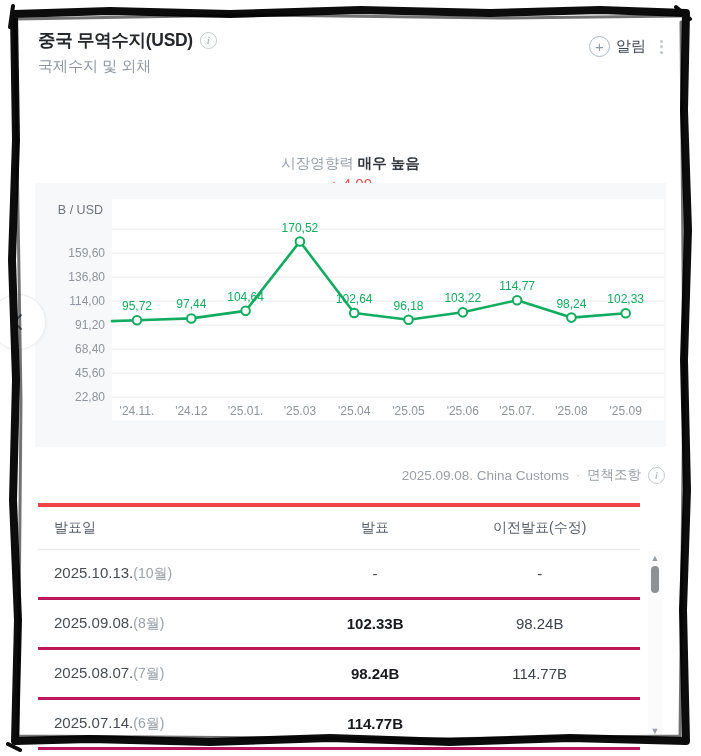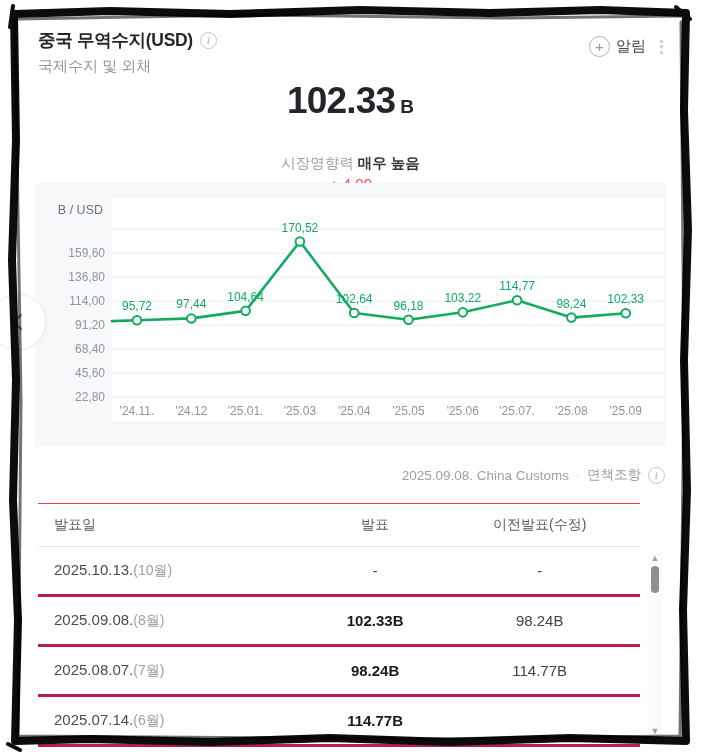--- a/index.html
+++ b/index.html
@@ -43,21 +43,21 @@
 
   
   .attribution{position:absolute;right:36px;top:466px;display:flex;align-items:center;gap:7px;
     font-size:13.5px;color:#9aa0a7;}
   .attribution .sep{color:#c3c7cc;font-size:12px;}
   .disclaimer{color:#9aa0a7;cursor:pointer;}
 
   
   .table{position:absolute;left:38px;top:503px;width:602px;}
   .t-head{display:grid;grid-template-columns:45% 22% 33%;align-items:center;height:42px;
-    border-top:1px solid #ef4444;border-bottom:1px solid #e7e7e7;font-size:14px;color:#565d66;}
+    border-top:4px solid #ef4444;border-bottom:1px solid #e7e7e7;font-size:14px;color:#565d66;}
   .t-row{display:grid;grid-template-columns:45% 22% 33%;align-items:center;height:47px;
     border-bottom:3px solid #be185d;font-size:15px;}
   .c1{padding-left:16px;text-align:left;}
   .c2{text-align:center;}
   .c3{text-align:center;padding-right:2px;}
   .t-date{color:#474c53;}
   .t-month{color:#9ba1a9;font-size:14px;}
   .t-actual{font-weight:700;color:#17191c;}
   .t-actual.dash{font-weight:400;color:#474c53;}
   .t-prev{color:#3e434a;}
@@ -85,23 +85,20 @@
       <span class="plus-circle">+</span>
       <span class="alert-label">알림</span>
     </div>
     <div class="menu-dots">
         <i></i>
         <i></i>
         <i></i>
       </div>
   </div>
 
-  <div class="value-row">
-    <span class="big-value">102.33</span><span class="big-unit">B</span>
-  </div>
   <div class="change-row">
     <span class="change-arrow">▲</span><span>4.09</span>
   </div>
   <div class="impact-row">
     <span class="impact-label">시장영향력</span><span class="impact-value">매우 높음</span>
   </div>
 
   <div class="chart-box">
     <svg width="631" height="264" viewBox="0 0 631 264">
         <rect x="77" y="16" width="552" height="222" fill="#ffffff"></rect>

